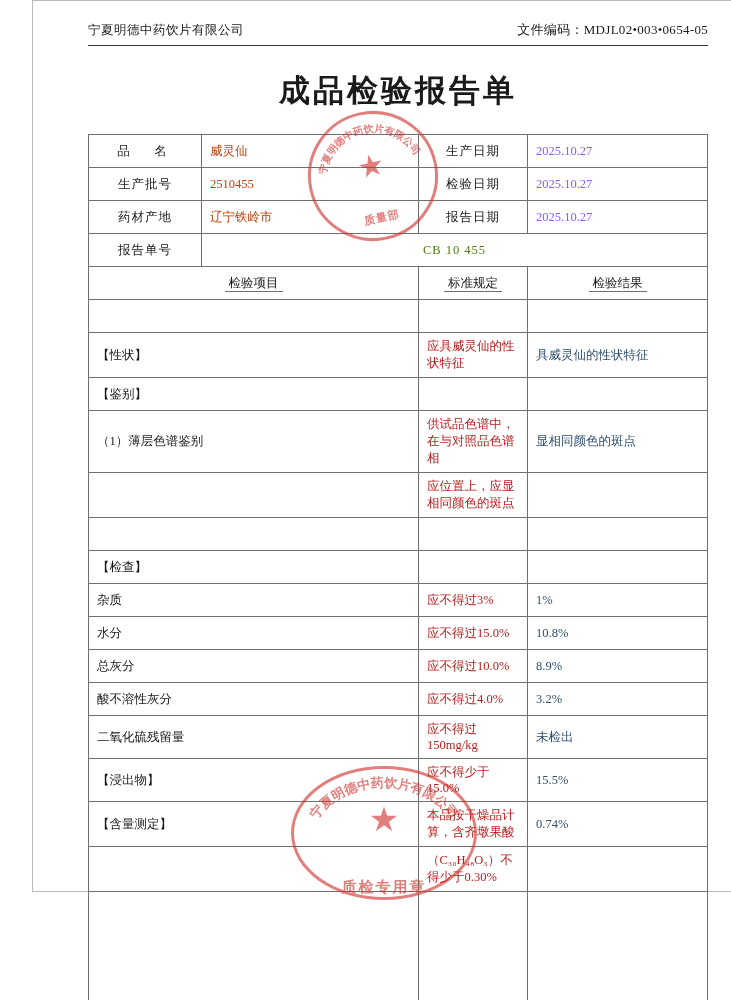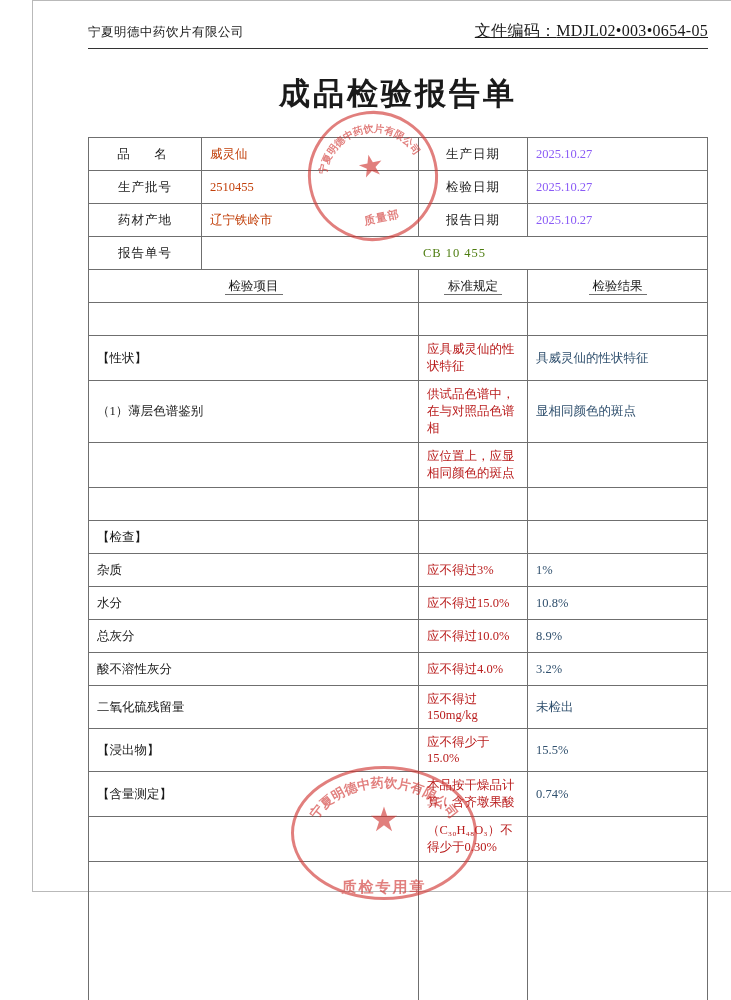--- a/index.html
+++ b/index.html
@@ -33,21 +33,21 @@
   }
   .head-row {
     display: flex;
     justify-content: space-between;
     align-items: baseline;
     font-size: 12.5px;
     padding-bottom: 6px;
     border-bottom: 1px solid #333;
   }
   .head-left { letter-spacing: 0.5px; }
-  .head-right { letter-spacing: 0.3px; font-size: 16px; text-decoration: underline; }
+  .head-right { letter-spacing: 0.3px; font-size: 13px; }
   .doc-title {
     text-align: center;
     font-size: 31px;
     font-weight: bold;
     letter-spacing: 3px;
     margin-top: 24px;
     margin-bottom: 22px;
   }
   table.main {
     border-collapse: collapse;
@@ -222,20 +222,25 @@
 
         <tr>
           <td class="item" colspan="2"></td>
           <td class="std"></td>
           <td class="res"></td>
         </tr>
         <tr>
           <td class="item" colspan="2">【性状】</td>
           <td class="std">应具威灵仙的性状特征</td>
           <td class="res">具威灵仙的性状特征</td>
+        </tr>
+        <tr>
+          <td class="item" colspan="2">【鉴别】</td>
+          <td class="std"></td>
+          <td class="res"></td>
         </tr>
         <tr>
           <td class="item" colspan="2">（1）薄层色谱鉴别</td>
           <td class="std">供试品色谱中，在与对照品色谱相</td>
           <td class="res">显相同颜色的斑点</td>
         </tr>
         <tr>
           <td class="item" colspan="2"></td>
           <td class="std">应位置上，应显相同颜色的斑点</td>
           <td class="res"></td>

